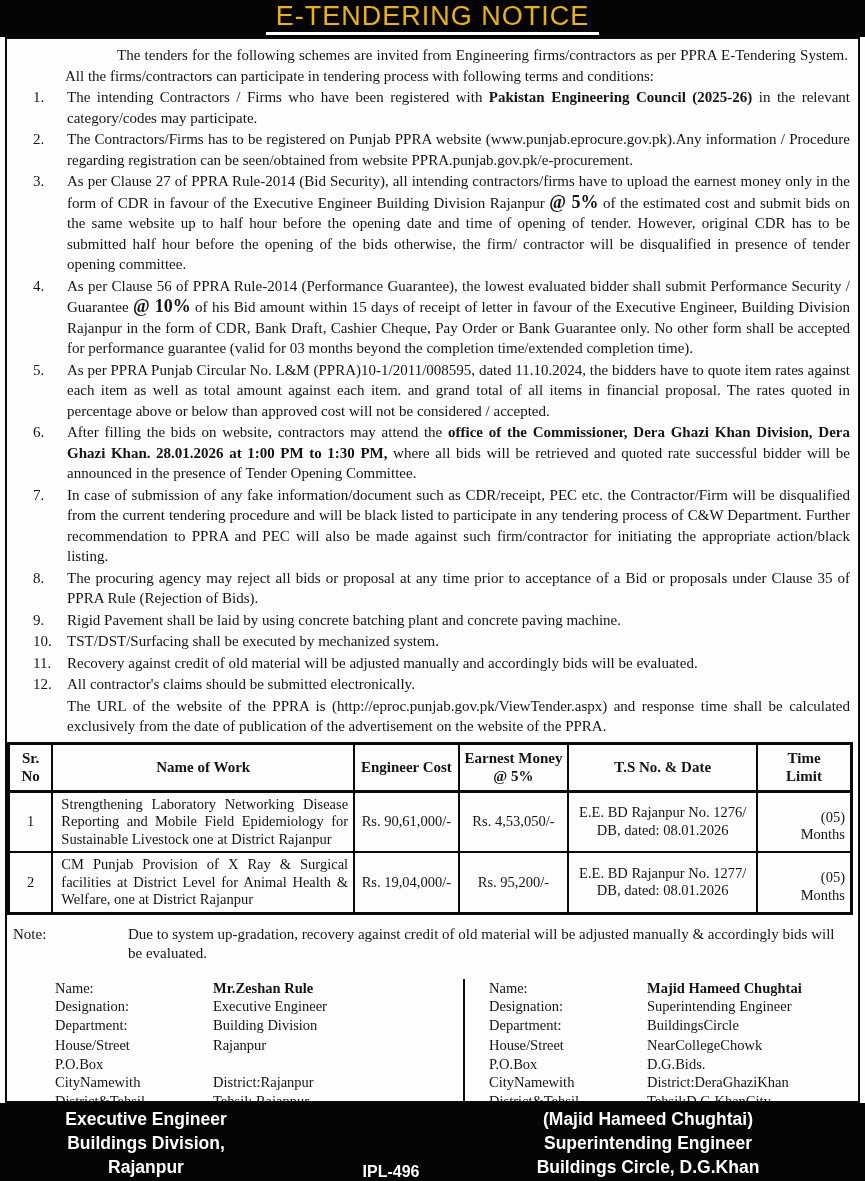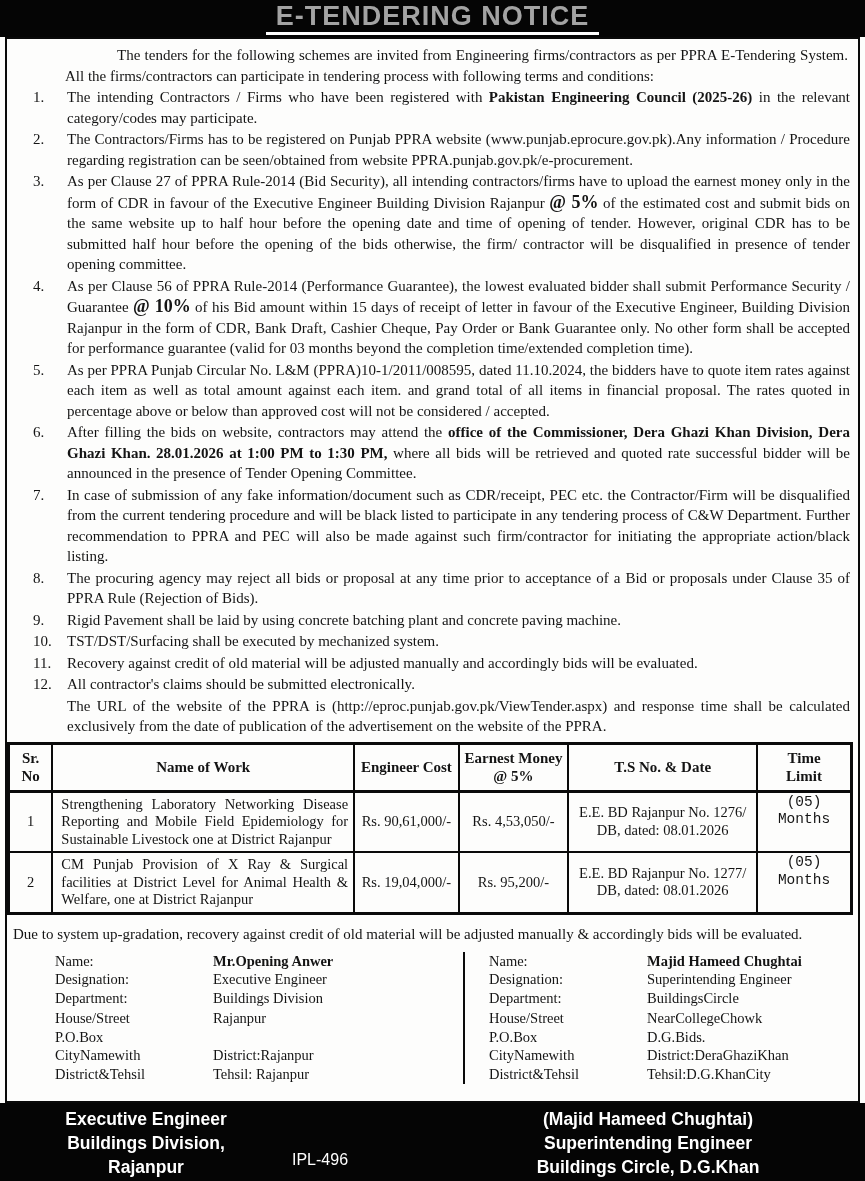--- a/index.html
+++ b/index.html
@@ -11,23 +11,23 @@
     display:flex; flex-direction:column;
     overflow:hidden; position:relative;
   }
   
   .title-band {
     height:37px; background:#050505;
     display:flex; justify-content:center; align-items:center;
     flex:0 0 auto;
   }
   .title {
-    color:#a3a3a3;
+    color:#eab308;
     font-family:"Liberation Sans", sans-serif;
-    font-weight:700; font-size:27px; letter-spacing:1px;
+    font-weight:400; font-size:27px; letter-spacing:1px;
     line-height:27px;
     border-bottom:3px solid #ffffff;
     padding:0 10px 2px 10px;
     white-space:nowrap;
   }
   
   .frame {
     flex:1 1 auto;
     margin:0 5px;
     border:2px solid #0a0a0a;
@@ -57,44 +57,44 @@
     padding:4px 2px; height:48px; line-height:18px;
   }
   .works-table td {
     border:2px solid #0a0a0a;
     padding:3px 5px; vertical-align:middle; line-height:17.5px;
   }
   .works-table td.sr { text-align:center; }
   .works-table td.work { text-align:justify; padding-left:8px; }
   .works-table td.cost, .works-table td.earnest { text-align:center; }
   .works-table td.ts { text-align:center; }
-  .works-table td.time { text-align:center; vertical-align:top; padding-top:1px;font-family:Liberation Mono, monospace; }
+  .works-table td.time { text-align:right; vertical-align:top; padding-top:16px; }
   
   .note { display:flex; font-size:15px; line-height:19px; margin:10px 4px 0 6px; }
   .note-label { flex:0 0 115px; }
   .note-text { flex:1 1 auto; }
   
-  .contacts { display:flex; margin-top:8px; }
+  .contacts { display:flex; margin-top:16px; }
   .contact-col { font-size:14.5px; line-height:18.6px; }
   .contact-col.left  { flex:0 0 456px; padding-left:48px; }
   .contact-col.right { flex:1 1 auto; border-left:2px solid #0a0a0a; padding-left:24px; }
   .c-row { display:flex; }
   .c-label { flex:0 0 158px; }
   .c-value { flex:1 1 auto; }
   .c-value.bold { font-weight:bold; }
   .contact-col .c-row:nth-child(4) { margin-top:2px; }
   
   .footer {
     flex:0 0 78px; background:#050505; color:#ffffff;
     font-family:"Liberation Sans", sans-serif; font-weight:bold;
     display:flex;
   }
   .f-left  { flex:0 0 292px; text-align:center; font-size:17.5px; line-height:24px; padding-top:4px; }
-  .f-center{ flex:1 1 auto; display:flex; align-items:flex-end; 
-             font-size:16px; padding-bottom:12px; font-weight:400; }
+  .f-center{ flex:1 1 auto; display:flex; align-items:flex-end; justify-content:center;
+             font-size:16px; padding-bottom:0; font-weight:700; }
   .f-right { flex:0 0 375px; text-align:center; font-size:17.5px; line-height:24px;
              padding-top:4px; padding-right:59px; }
 </style>
 </head>
 <body>
 
 <div class="page">
 
   <header class="title-band">
     <span class="title">E-TENDERING NOTICE</span>
@@ -191,36 +191,37 @@
             <td class="work">CM Punjab Provision of X Ray &amp; Surgical facilities at District Level for Animal Health &amp; Welfare, one at District  Rajanpur</td>
             <td class="cost">Rs. 19,04,000/-</td>
             <td class="earnest">Rs. 95,200/-</td>
             <td class="ts">E.E. BD Rajanpur No. 1277/<br>DB, dated: 08.01.2026</td>
             <td class="time">(05)<br>Months</td>
           </tr>
         </tbody>
     </table>
 
     <div class="note">
+      <span class="note-label">Note:</span>
       <span class="note-text">Due to system up-gradation, recovery against credit of old material will be adjusted manually &amp; accordingly bids will be evaluated.</span>
     </div>
 
     <div class="contacts">
       <div class="contact-col left" id="contact-left">
           <div class="c-row">
             <span class="c-label">Name:</span>
-            <span class="c-value bold">Mr.Opening Anwer</span>
+            <span class="c-value bold">Mr.Zeshan Rule</span>
           </div>
           <div class="c-row">
             <span class="c-label">Designation:</span>
             <span class="c-value">Executive Engineer</span>
           </div>
           <div class="c-row">
             <span class="c-label">Department:</span>
-            <span class="c-value">Buildings Division</span>
+            <span class="c-value">Building Division</span>
           </div>
           <div class="c-row">
             <span class="c-label">House/Street</span>
             <span class="c-value">Rajanpur</span>
           </div>
           <div class="c-row">
             <span class="c-label">P.O.Box</span>
             <span class="c-value"></span>
           </div>
           <div class="c-row">

